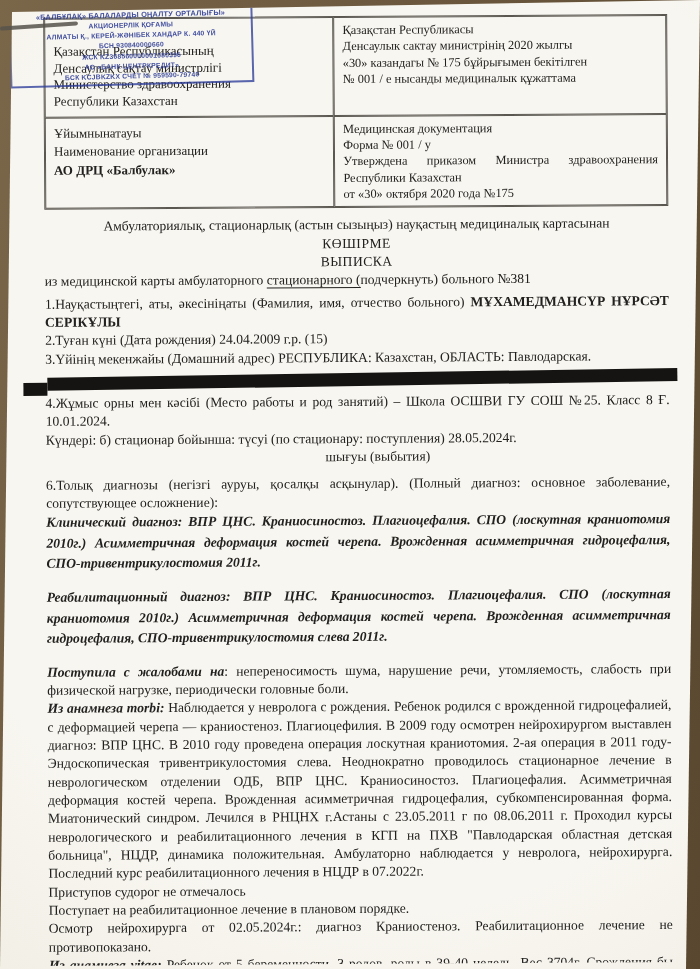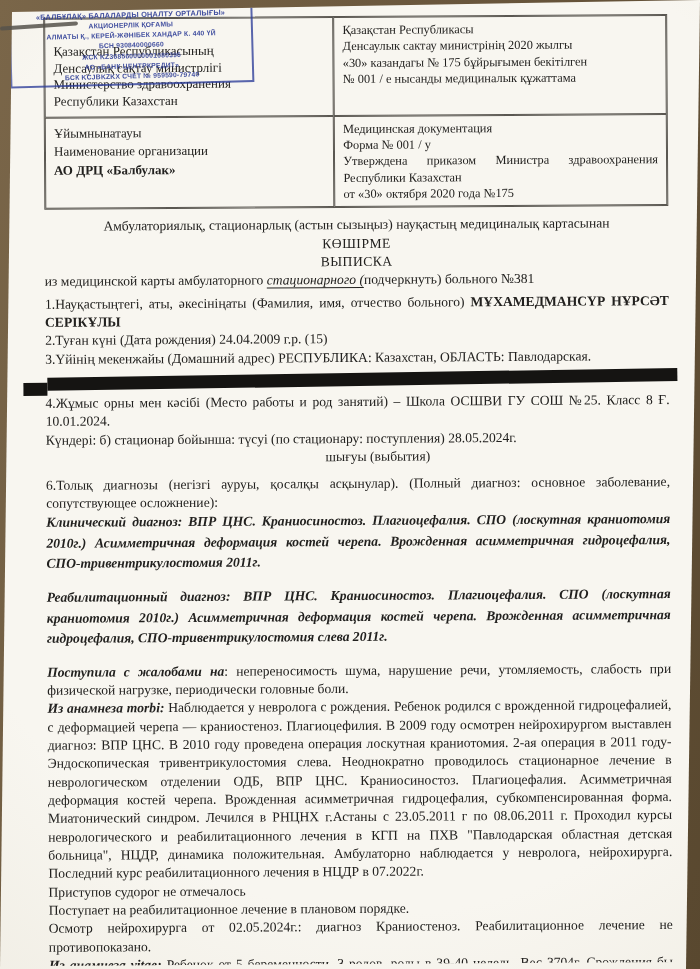--- a/index.html
+++ b/index.html
@@ -43,21 +43,21 @@
     color:rgba(40,56,148,.88);
     text-align:center;font-family:"Liberation Sans","DejaVu Sans",sans-serif;
     font-weight:bold;padding-top:4px;box-sizing:border-box;
   }
   .stamp div{font-size:6.8px;line-height:1.5;letter-spacing:.2px;white-space:nowrap;overflow:hidden;}
   .stamp div:first-child{font-size:7.4px;}
   
   .title-block{margin:8px 0 4px 0;}
   .t-center{text-align:center;}
   .t-caps{letter-spacing:.5px;}
-  .u{border-bottom:1.2px solid #22211f;font-style:italic;}
+  .u{border-bottom:1.2px solid #22211f;}
   
   .para{text-align:justify;}
   .b{font-weight:bold;}
   .bi{font-weight:bold;font-style:italic;}
   .diag{line-height:1.5;}
   .redaction-row{position:relative;height:22px;margin:2px 0 2px 0;}
   .redaction-bar{
     position:absolute;left:2px;top:4px;width:630px;height:13px;
     background:#151412;transform:rotate(-0.55deg);
   }

